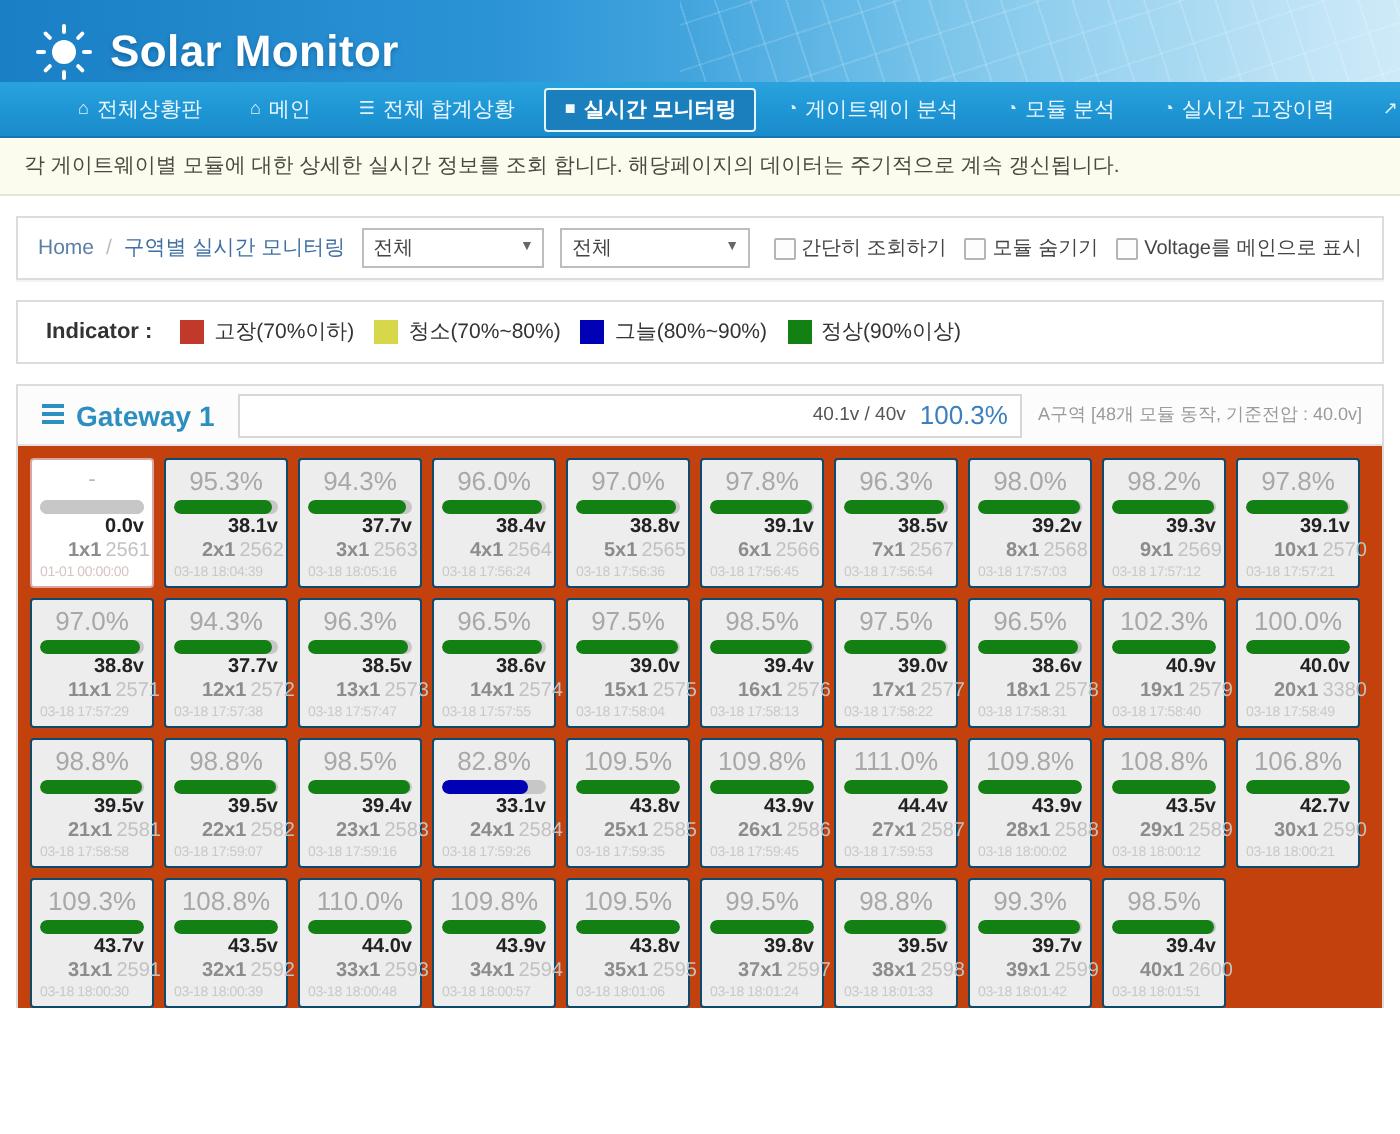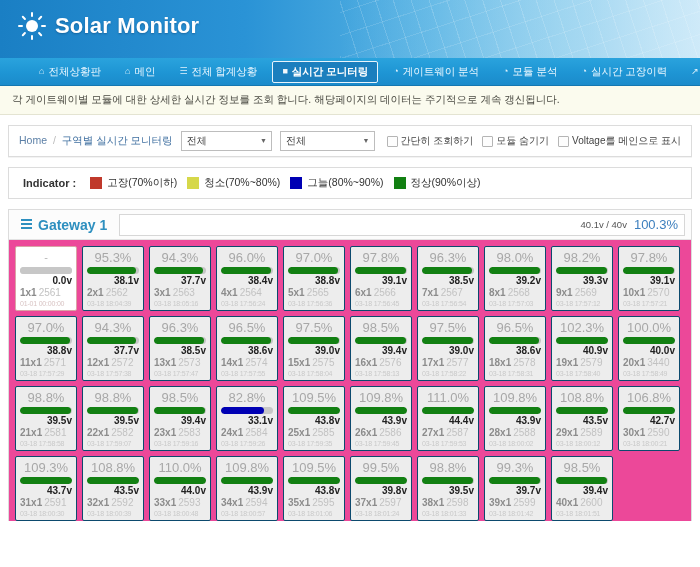--- a/index.html
+++ b/index.html
@@ -5,21 +5,21 @@
   * { box-sizing: border-box; }
   html, body { margin:0; padding:0; }
   body {
     width:700px; height:567px; overflow:hidden;
     font-family:"Liberation Sans","DejaVu Sans",sans-serif;
     font-size:11px; color:#333; background:#fff;
   }
 
   
   .banner {
-    position:relative; height:58px;
+    position:relative; height:41px;
     background:linear-gradient(90deg,#1a7fc4 0%,#2a93d6 35%,#58b4e4 62%,#8fd0ee 82%,#bfe3f6 100%);
     overflow:hidden;
     padding-left:28px;
   }
   .banner:after{
     content:""; position:absolute; right:0; top:0; width:360px; height:58px;
     background:
       repeating-linear-gradient(72deg, rgba(255,255,255,.16) 0 1px, rgba(255,255,255,0) 1px 17px),
       repeating-linear-gradient(-18deg, rgba(255,255,255,.13) 0 1px, rgba(255,255,255,0) 1px 22px),
       linear-gradient(90deg, rgba(255,255,255,0) 0%, rgba(190,225,245,.45) 70%, rgba(215,238,250,.65) 100%);
@@ -73,21 +73,21 @@
   
   .indibar{
     margin:10px 8px 0 8px; border:1px solid #dcdcdc; background:#fff; height:32px;
     display:flex;align-items:center; padding:0 14px; gap:10px;
   }
   .indi-label{font-weight:bold;font-size:11px;color:#333;margin-right:4px;}
   .indi{display:flex;align-items:center;gap:5px;font-size:10.5px;color:#333;}
   .sw{width:12px;height:12px;display:inline-block;}
 
   
-  .gwwrap{margin:10px 8px 0 8px; border:1px solid #dcdcdc; border-bottom:none; background:#ec4899; height:312px; overflow:hidden;}
+  .gwwrap{margin:10px 8px 0 8px; border:1px solid #dcdcdc; border-bottom:none; background:#c2410c; height:312px; overflow:hidden;}
   .gwhead{
     height:30px; border-bottom:1px solid #e2e2e2; display:flex; align-items:center;
     padding:0 6px; background:#fcfcfc;
   }
   .gwtitle{display:flex;align-items:center;gap:6px;color:#2d8fbf;font-size:14px;font-weight:bold;
     padding:0 12px 0 6px; white-space:nowrap;}
   .gwtitle .bars{display:inline-block;width:11px;height:11px;position:relative;}
   .gwtitle .bars i{position:absolute;left:0;width:11px;height:2px;background:#2d8fbf;display:block;}
   .gwbar{
     flex:1; height:22px; border:1px solid #d7d7d7; background:#fff; position:relative;
@@ -103,21 +103,21 @@
     width:62px; height:65px; background:#ededed; border:1px solid #0c4a6e; border-radius:2px;
     padding:3px 4px 0 4px; position:relative;
   }
   .card.alert{ background:#fff; border:1px solid #d9a5a5; }
   .pct{ text-align:center; font-size:13px; color:#a8a8a8; line-height:15px; font-weight:normal;}
   .pct.dash{ color:#b5b5b5; font-size:11px;}
   .gauge{ height:7px; border-radius:4px; background:#c7c7c7; margin:2px 0 1px 0; overflow:hidden;}
   .gfill{ height:7px; border-radius:4px; }
   .volt{ text-align:right; font-size:10px; font-weight:bold; color:#222; line-height:12px;}
   .idline{ font-size:10px; line-height:12px; color:#a9a9a9;}
-  .idline b{ color:#8c8c8c; font-weight:bold;}
+  .idline b{ color:#8c8c8c; font-weight:bold;margin-left:14px;}
   .idline span{ color:#c2c2c2; margin-left:2px;text-align:center; }
   .ts{ font-size:7px; color:#c9c9c9; line-height:9px; letter-spacing:-.2px;}
   .card.alert .ts{color:#d8c3c3;}
 </style>
 </head>
 <body>
 
 <div class="banner">
   <div class="logo-wrap">
     <span class="sun-icon">
@@ -230,20 +230,21 @@
         <i style="top:0"></i>
           <i style="top:4px"></i>
           <i style="top:8px"></i>
       </span>
       <span>Gateway 1</span>
     </span>
     <div class="gwbar">
       <span class="gwv">40.1v / 40v</span>
       <span class="gwp">100.3%</span>
     </div>
+    <span class="gwnote">A구역 [48개 모듈 동작, 기준전압 : 40.0v]</span>
   </div>
   <div class="grid" id="grid">
       <div class="card alert">
         <div class="pct dash">-</div>
         <div class="gauge">
           <div class="gfill" style="width: 100%; background: rgb(199, 199, 199);"></div>
         </div>
         <div class="volt">0.0v</div>
         <div class="idline"><b>1x1</b><span>2561</span></div>
         <div class="ts">01-01 00:00:00</div>
@@ -409,21 +410,21 @@
         <div class="volt">40.9v</div>
         <div class="idline"><b>19x1</b><span>2579</span></div>
         <div class="ts">03-18 17:58:40</div>
       </div>
       <div class="card">
         <div class="pct">100.0%</div>
         <div class="gauge">
           <div class="gfill" style="width: 100%; background: rgb(18, 128, 18);"></div>
         </div>
         <div class="volt">40.0v</div>
-        <div class="idline"><b>20x1</b><span>3440</span></div>
+        <div class="idline"><b>20x1</b><span>3380</span></div>
         <div class="ts">03-18 17:58:49</div>
       </div>
       <div class="card">
         <div class="pct">98.8%</div>
         <div class="gauge">
           <div class="gfill" style="width: 99%; background: rgb(18, 128, 18);"></div>
         </div>
         <div class="volt">39.5v</div>
         <div class="idline"><b>21x1</b><span>2581</span></div>
         <div class="ts">03-18 17:58:58</div>

